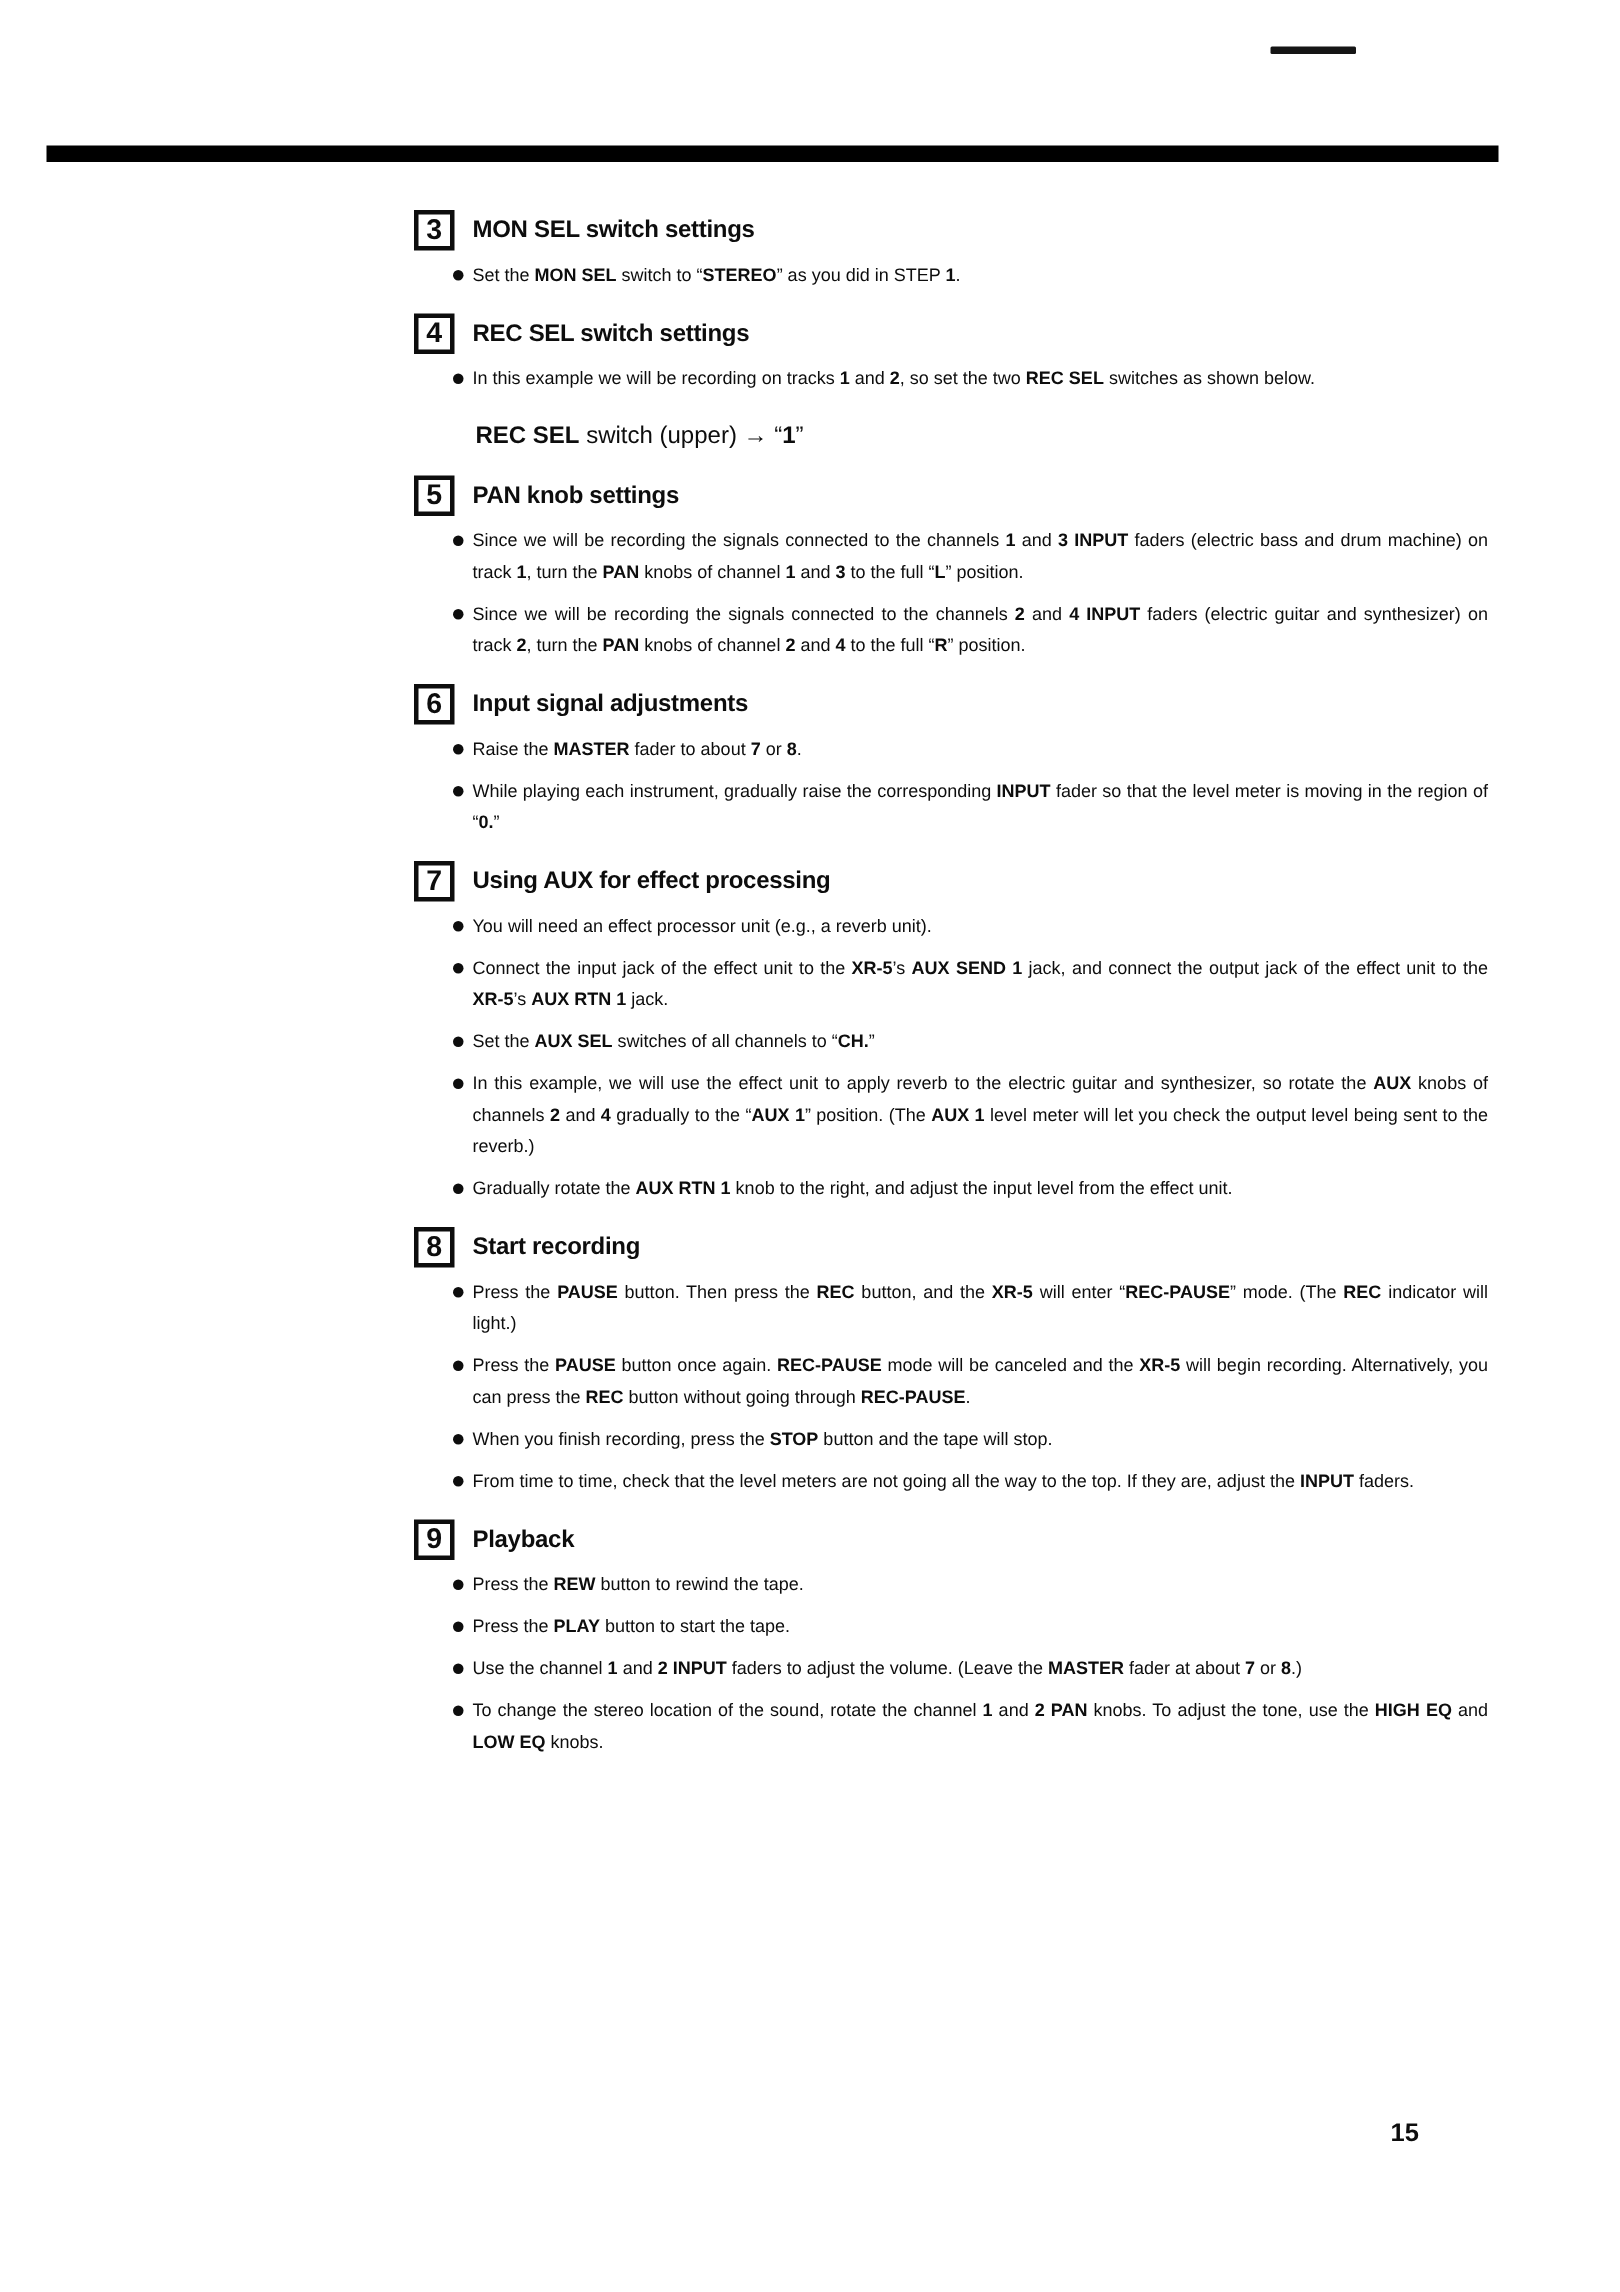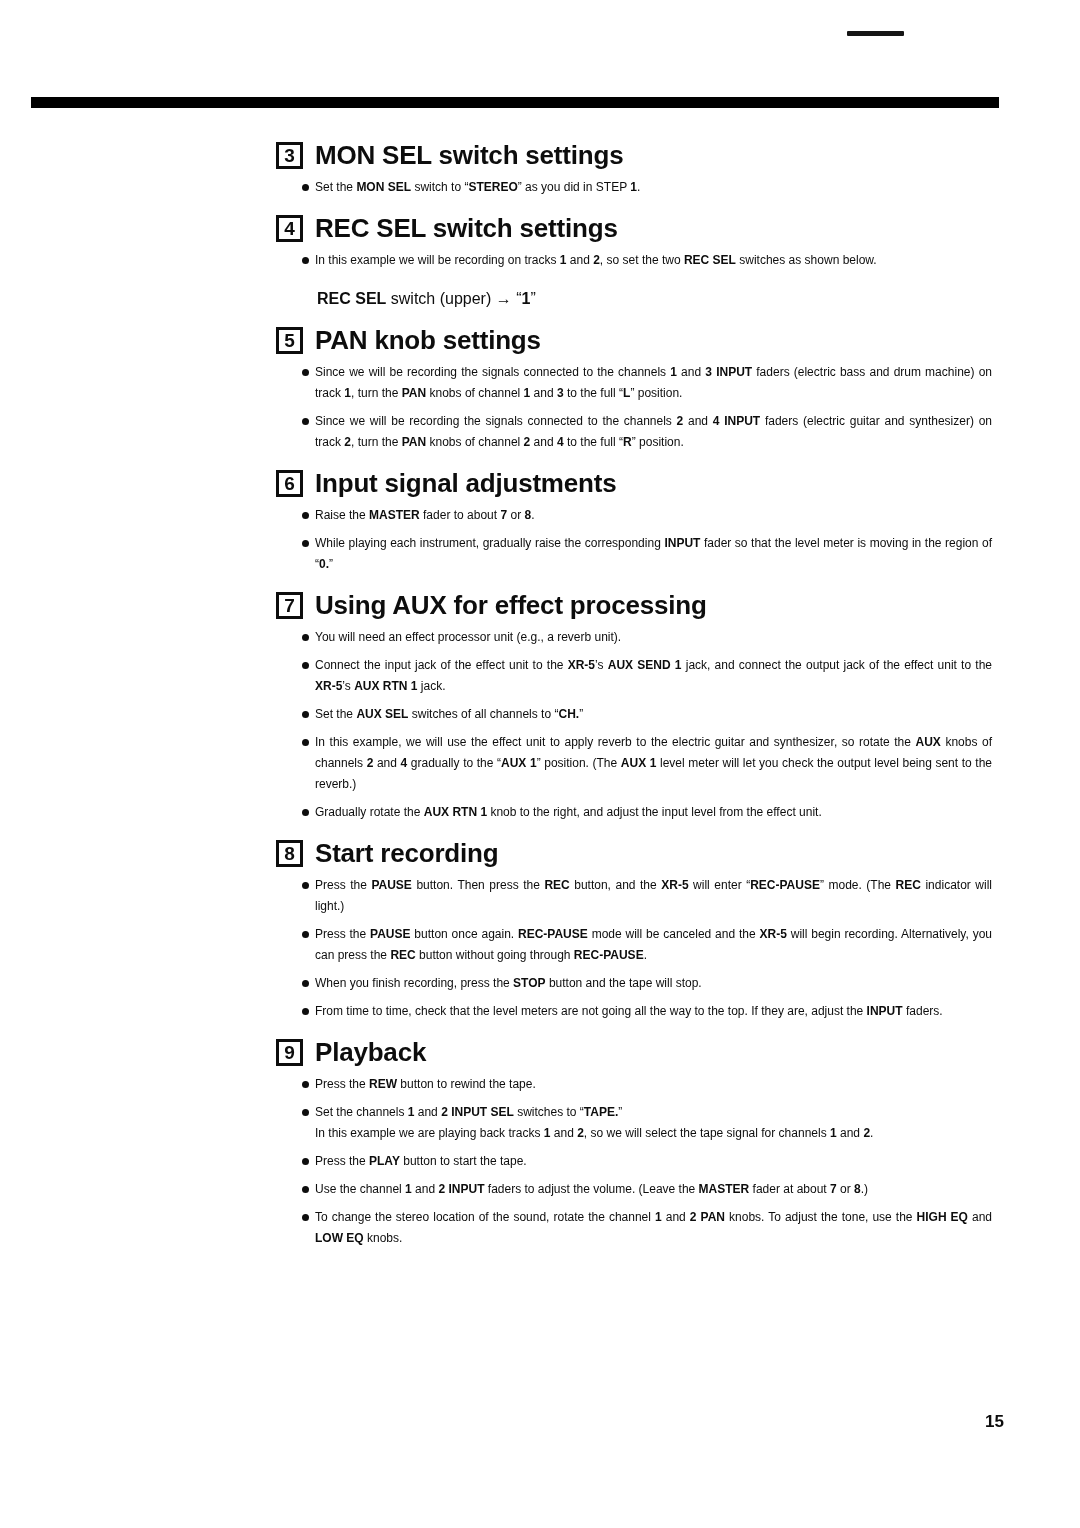--- a/index.html
+++ b/index.html
@@ -13,29 +13,29 @@
   .top-bar{position:absolute;left:31px;top:97px;width:968px;height:11px;background:#000;}
   .content{position:absolute;left:276px;top:140px;width:716px;}
   section{margin:0;}
   .sec-head{display:flex;align-items:center;margin:15px 0 6px 0;}
   section:first-child .sec-head{margin-top:0;}
   .sec-num{
     width:27px;height:27px;border:3px solid #0d0d0d;box-sizing:border-box;
     font-weight:700;font-size:19px;line-height:1;
     display:flex;align-items:center;justify-content:center;flex:0 0 auto;
   }
-  .sec-title{font-size:26px;font-weight:700;margin:0 0 0 12px;letter-spacing:-0.2px;white-space:nowrap;}
+  .sec-title{font-size:16px;font-weight:700;margin:0 0 0 12px;letter-spacing:-0.2px;white-space:nowrap;}
   .bullet-item{
     position:relative;padding-left:39px;margin:0 0 7px 0;
     font-size:12px;line-height:21px;text-align:justify;
   }
   .dot{position:absolute;left:26px;top:7px;width:7px;height:7px;border-radius:50%;background:#0d0d0d;}
   .btext b{font-weight:700;}
   .plain-block{margin:17px 0 8px 41px;font-size:16px;line-height:22px;}
-  .page-number{position:absolute;left:985px;top:1412px;font-size:17px;font-weight:700;}
+  .page-number{position:absolute;left:927px;top:1412px;font-size:17px;font-weight:700;}
 </style>
 </head>
 <body>
 
 <div class="top-dash"></div>
 <div class="top-bar"></div>
 
 <div class="content">
     <section>
       <div class="sec-head">
@@ -90,20 +90,19 @@
       <div class="bullet-item"><span class="dot"></span><span class="btext">Press the <b>PAUSE</b> button once again. <b>REC-PAUSE</b> mode will be canceled and the <b>XR-5</b> will begin recording. Alternatively, you can press the <b>REC</b> button without going through <b>REC-PAUSE</b>.</span></div>
       <div class="bullet-item"><span class="dot"></span><span class="btext">When you finish recording, press the <b>STOP</b> button and the tape will stop.</span></div>
       <div class="bullet-item"><span class="dot"></span><span class="btext">From time to time, check that the level meters are not going all the way to the top. If they are, adjust the <b>INPUT</b> faders.</span></div>
     </section>
     <section>
       <div class="sec-head">
         <span class="sec-num">9</span>
         <h2 class="sec-title">Playback</h2>
       </div>
       <div class="bullet-item"><span class="dot"></span><span class="btext">Press the <b>REW</b> button to rewind the tape.</span></div>
-      <div class="bullet-item"><span class="dot"></span><span class="btext">Set the channels <b>1</b> and <b>2</b> <b>INPUT SEL</b> switches to “<b>TAPE.</b>”<br>In this example we are playing back tracks <b>1</b> and <b>2</b>, so we will select the tape signal for channels <b>1</b> and <b>2</b>.</span></div>
       <div class="bullet-item"><span class="dot"></span><span class="btext">Press the <b>PLAY</b> button to start the tape.</span></div>
       <div class="bullet-item"><span class="dot"></span><span class="btext">Use the channel <b>1</b> and <b>2</b> <b>INPUT</b> faders to adjust the volume. (Leave the <b>MASTER</b> fader at about <b>7</b> or <b>8</b>.)</span></div>
       <div class="bullet-item"><span class="dot"></span><span class="btext">To change the stereo location of the sound, rotate the channel <b>1</b> and <b>2</b> <b>PAN</b> knobs. To adjust the tone, use the <b>HIGH EQ</b> and <b>LOW EQ</b> knobs.</span></div>
     </section>
   </div>
 
 <div class="page-number">15</div>
 
 </body></html>

